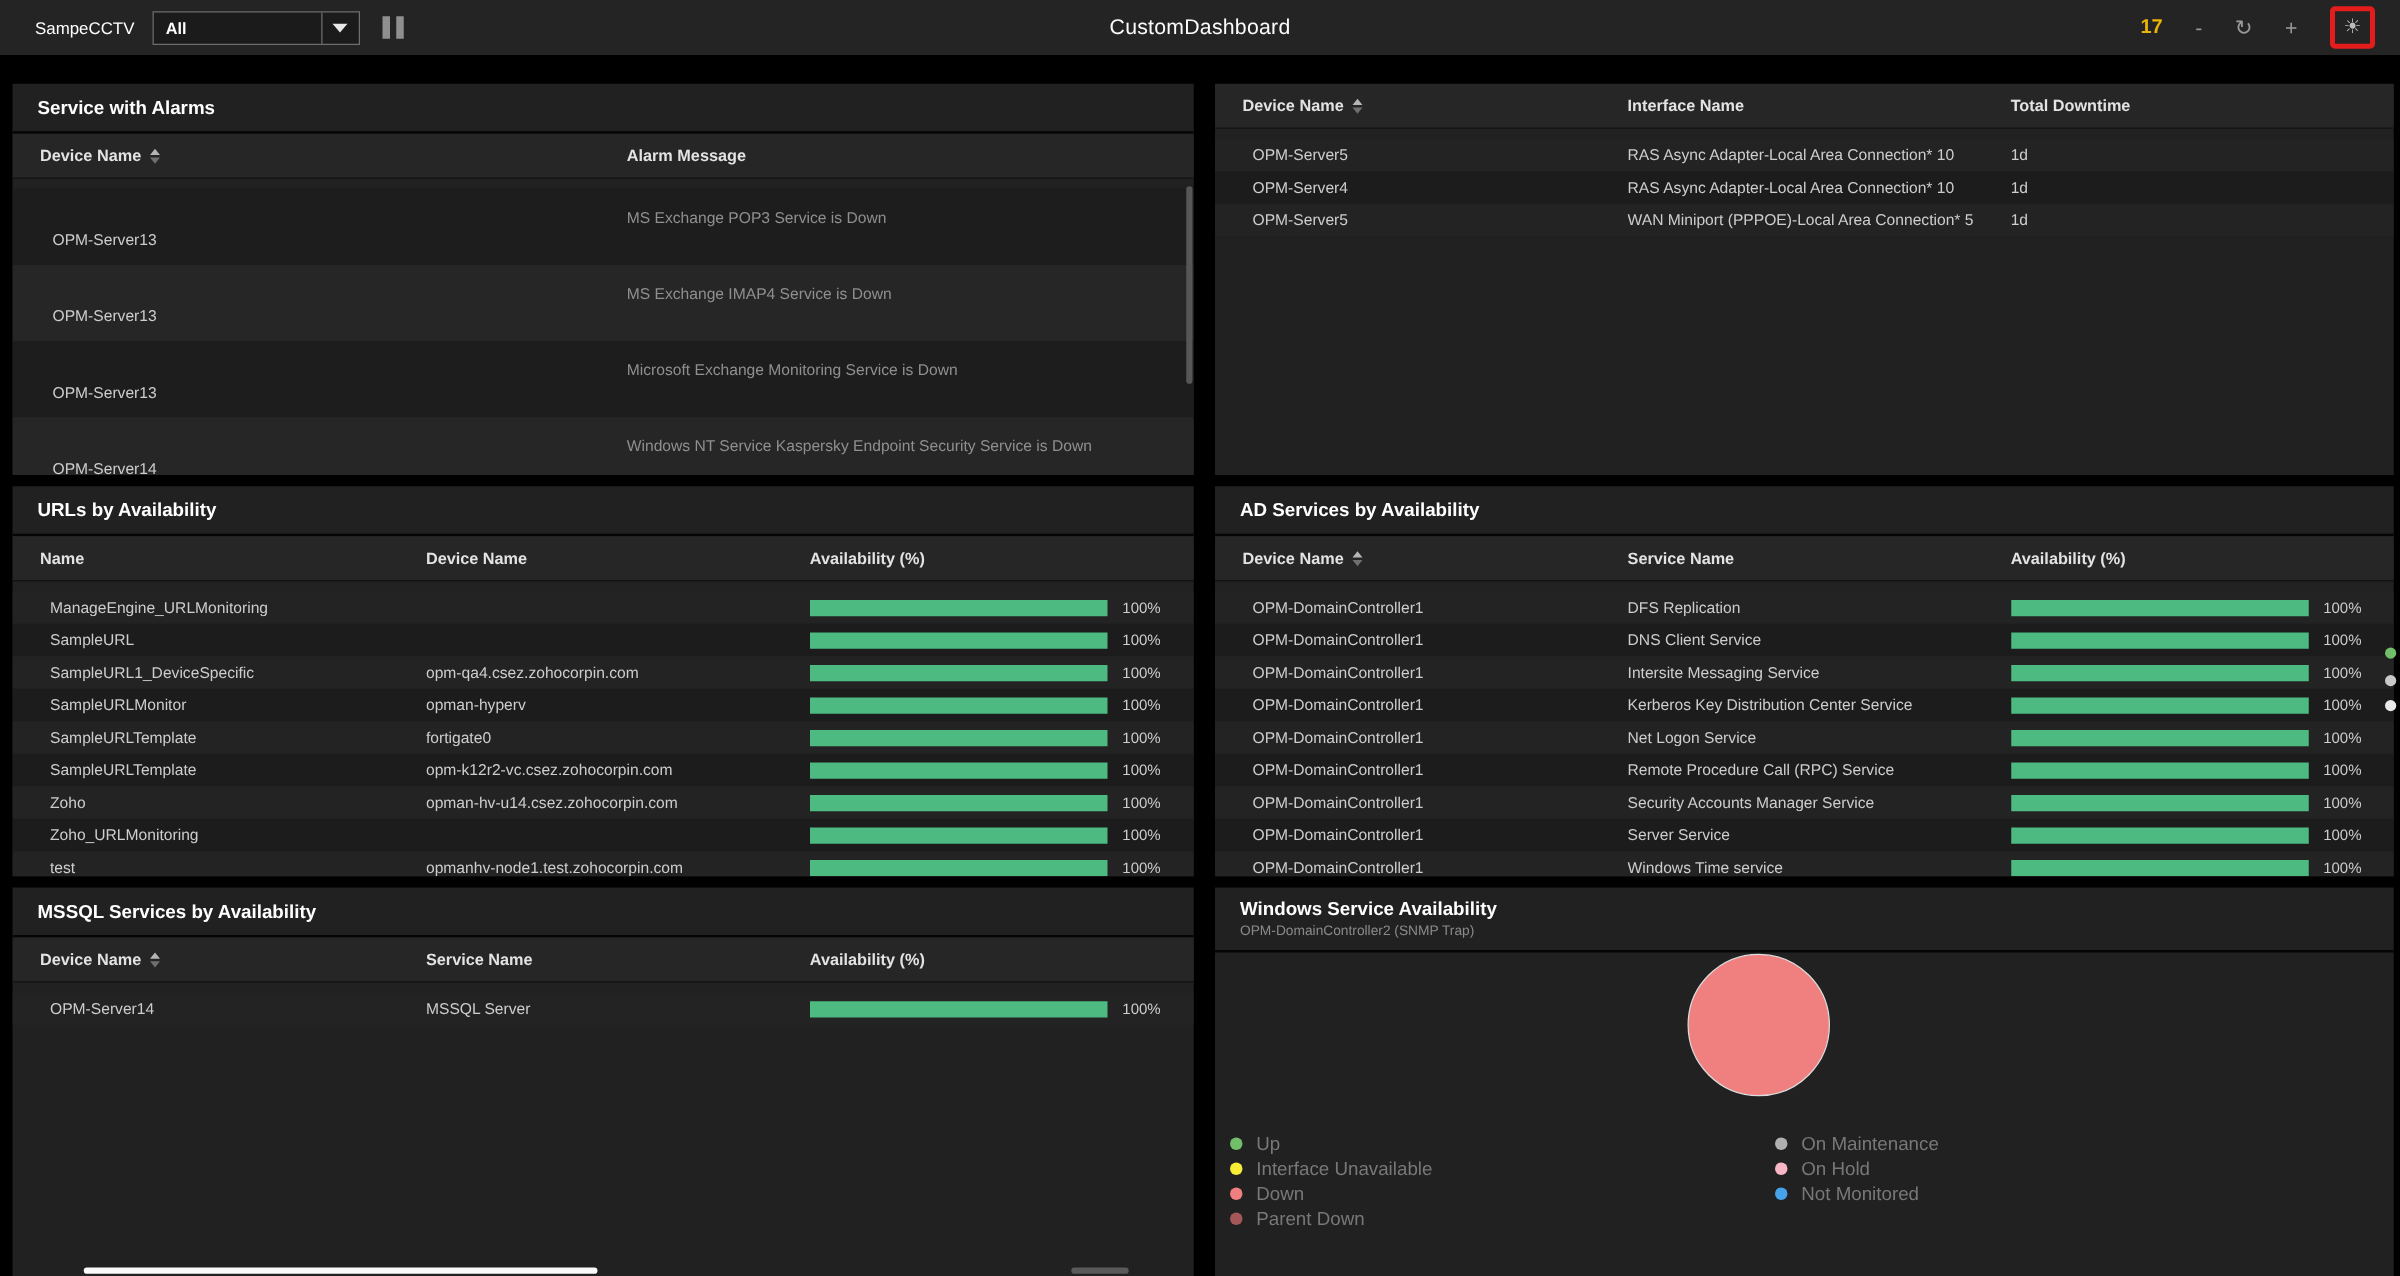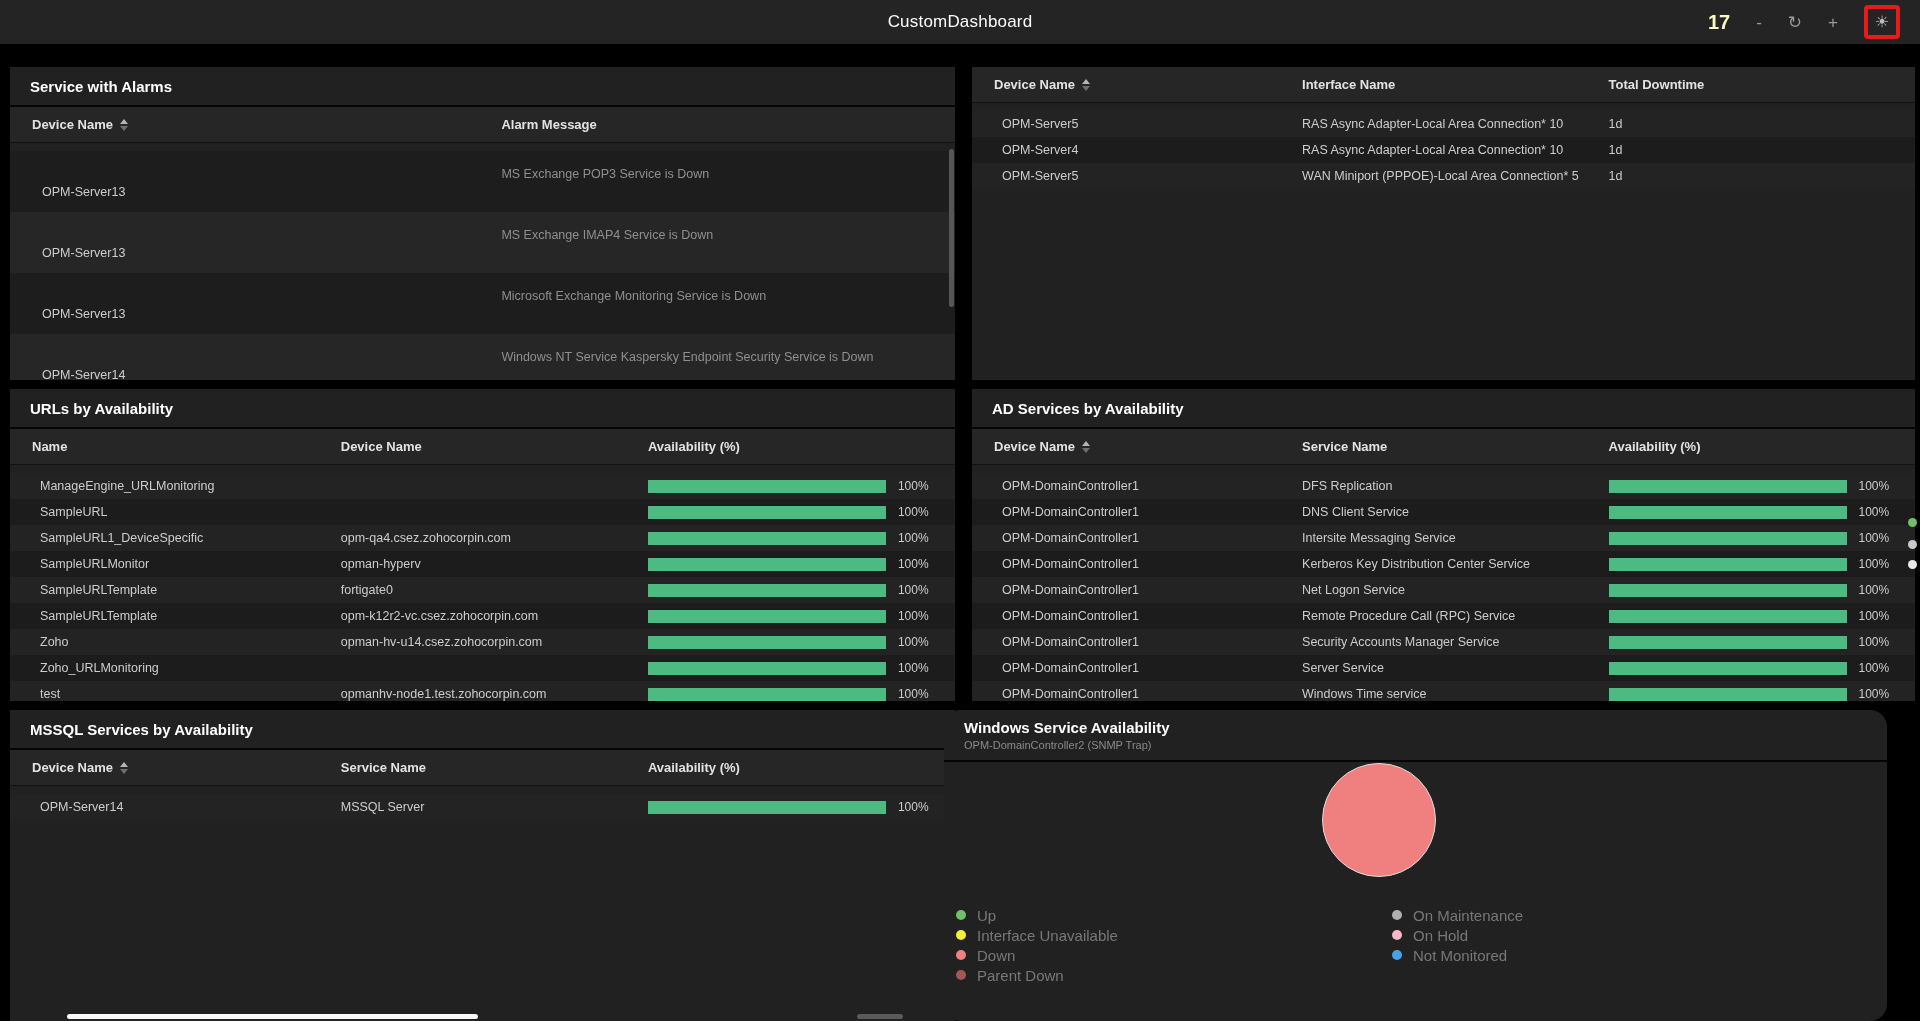--- a/index.html
+++ b/index.html
@@ -17,34 +17,34 @@
   .select .sel-arrow { width:30px; height:100%; border-left:1px solid #6e6e6e;
             display:flex; align-items:center; justify-content:center; }
   .tri-down { width:0; height:0; border-left:6px solid transparent; border-right:6px solid transparent;
             border-top:7px solid #e8e8e8; }
   .pause { margin-left:18px; display:flex; gap:5px; cursor:pointer; }
   .pause i { display:block; width:6px; height:18px; background:#8f8f8f; }
   .tb-title { position:absolute; left:0; right:0; text-align:center; color:#fbfbfb;
             font-size:17px; letter-spacing:.2px; }
   .tb-right { margin-left:auto; display:flex; align-items:center; gap:26px;
             padding-right:20px; z-index:2; color:#9a9a9a; }
-  .slide-num { font-size:20px; font-weight:bold; color:#fef9c3; }
+  .slide-num { font-size:16px; font-weight:bold; color:#eab308; }
   .tb-btn { font-size:17px; color:#9a9a9a; cursor:pointer; line-height:1; }
   .sun-box { width:36px; height:34px; border:4px solid #e51c1c; border-radius:4px;
             display:flex; align-items:center; justify-content:center; cursor:pointer; }
   .sun-glyph { color:#bdbdbd; font-size:16px; line-height:1; }
 
   
   .panel { position:absolute; background:#212121; overflow:hidden; }
   #p-alarms { left:10px;  top:67px;  width:945px; height:313px; }
   #p-wan    { left:972px; top:67px;  width:943px; height:313px; }
   #p-urls   { left:10px;  top:389px; width:945px; height:312px; }
   #p-ad     { left:972px; top:389px; width:943px; height:312px; }
   #p-mssql  { left:10px;  top:710px; width:945px; height:311px; }
-  #p-win    { left:944px; top:710px; width:943px; height:311px;border-radius:17px; }
+  #p-win    { left:972px; top:710px; width:943px; height:311px; }
 
   .p-head { height:40px; display:flex; flex-direction:column; justify-content:center;
             padding-left:20px; border-bottom:2px solid #050505; }
   .p-title { color:#fff; font-size:15px; font-weight:600; }
   .p-sub { color:#8a8a8a; font-size:11px; margin-top:3px; }
   #p-win .p-head { height:52px; }
 
   .thead { height:36px; display:flex; align-items:center; background:#262626;
            color:#e3e3e3; font-size:13px; font-weight:700; border-bottom:1px solid #111; }
   .tbody { padding-top:8px; }
@@ -90,20 +90,33 @@
   .hbar { position:absolute; height:5px; border-radius:3px; }
   #hbar-white { left:67px; top:1014px; width:411px; background:#fafafa; }
   #hbar-gray  { left:857px; top:1014px; width:46px; background:#5a5a5a; }
   .edge-dot { position:absolute; right:3px; width:9px; height:9px; border-radius:50%; }
   #dot1 { top:518px; } #dot2 { top:540px; } #dot3 { top:560px; }
 </style>
 </head>
 <body>
 
 <div class="topbar">
+  <div class="tb-left">
+    <span class="db-name">SampeCCTV</span>
+    <div class="select">
+      <span class="sel-val">All</span>
+      <span class="sel-arrow">
+          <span class="tri-down"></span>
+        </span>
+    </div>
+    <div class="pause">
+        <i></i>
+        <i></i>
+      </div>
+  </div>
   <div class="tb-title">CustomDashboard</div>
   <div class="tb-right">
     <span class="slide-num">17</span>
     <span class="tb-btn">-</span>
     <span class="tb-btn">↻</span>
     <span class="tb-btn">+</span>
     <span class="sun-box">
       <span class="sun-glyph">☀</span>
     </span>
   </div>

